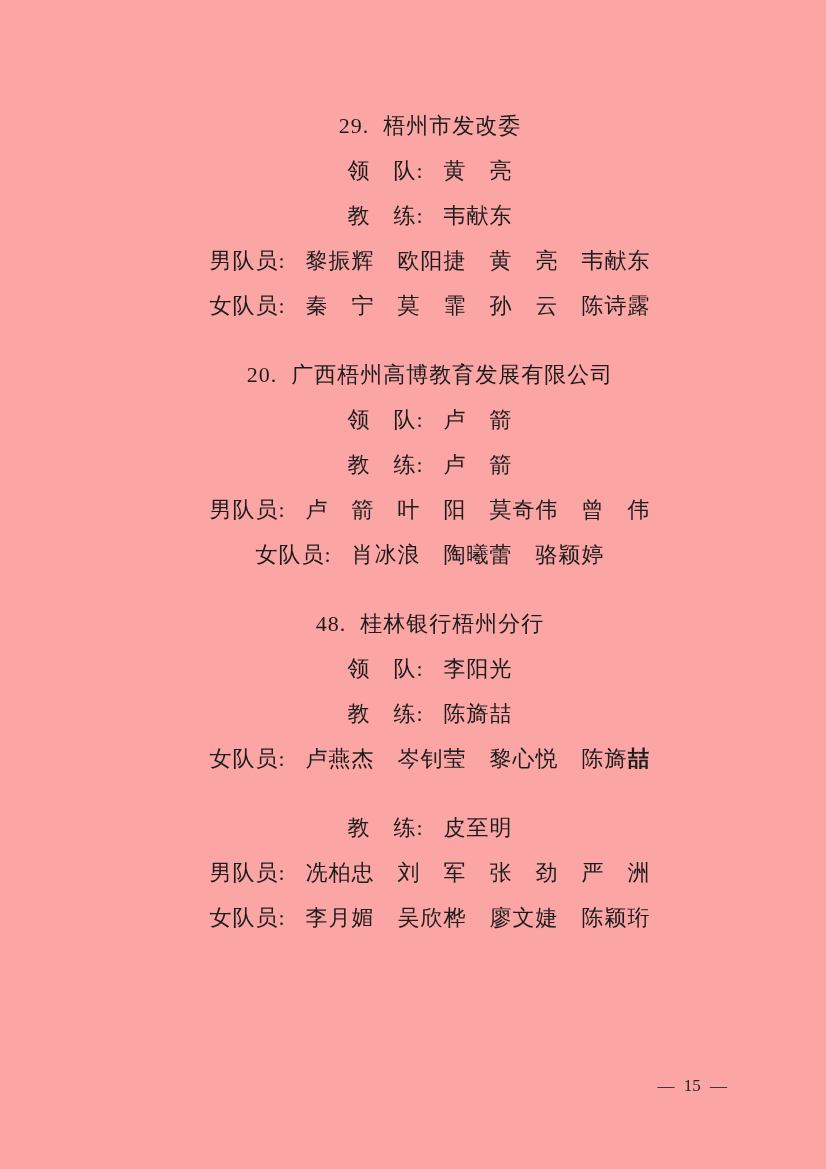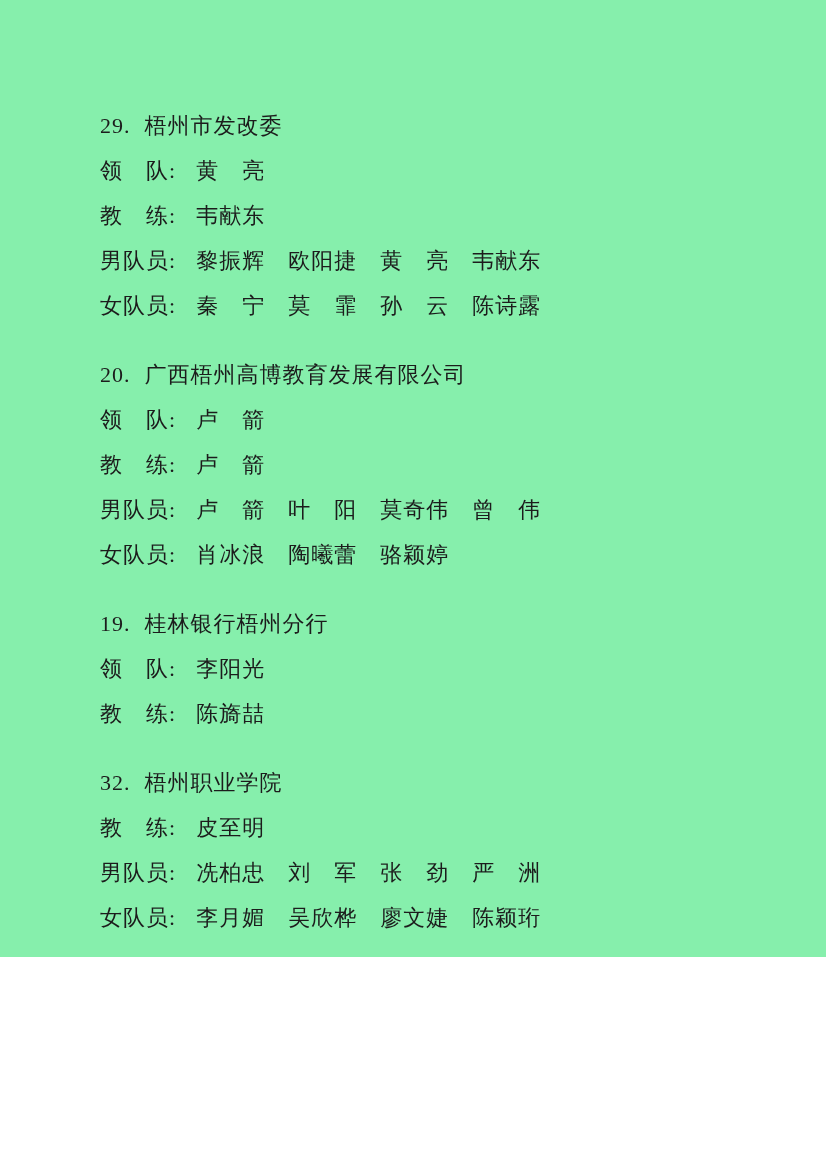--- a/index.html
+++ b/index.html
@@ -1,23 +1,24 @@
 <!DOCTYPE html>
 <html><head>
 <meta charset="utf-8">
 <style>
   html, body { margin: 0; padding: 0; background: #ffffff; }
   .page {
     position: relative;
     width: 826px;
-    height: 957px;
-    background: #86efac;
+    height: 1169px;
+    background: #fca5a5;
     font-family: "Liberation Serif", "DejaVu Serif", serif;
     color: #1c1c1c;
     overflow: hidden;
+    text-align: center;
   }
   .content {
     position: absolute;
     left: 100px;
     top: 103px;
     width: 660px;
   }
   .team { margin-bottom: 24px; }
   .line {
     font-size: 22px;
@@ -78,34 +79,34 @@
       <div class="line">
         <span class="label">男队员:</span><span>卢　箭　叶　阳　莫奇伟　曾　伟</span>
       </div>
       <div class="line">
         <span class="label">女队员:</span><span>肖冰浪　陶曦蕾　骆颖婷</span>
       </div>
     </section>
 
     <section class="team">
       <div class="line">
-        <span class="num">19.</span><span>桂林银行梧州分行</span>
+        <span class="num">48.</span><span>桂林银行梧州分行</span>
       </div>
       <div class="line">
         <span class="label">领　队:</span><span>李阳光</span>
       </div>
       <div class="line">
         <span class="label">教　练:</span><span>陈旖喆</span>
       </div>
+      <div class="line">
+        <span class="label">女队员:</span><span>卢燕杰　岑钊莹　黎心悦　陈旖</span><span class="bold-char">喆</span>
+      </div>
     </section>
 
     <section class="team">
-      <div class="line">
-        <span class="num">32.</span><span>梧州职业学院</span>
-      </div>
       <div class="line">
         <span class="label">教　练:</span><span>皮至明</span>
       </div>
       <div class="line">
         <span class="label">男队员:</span><span>冼柏忠　刘　军　张　劲　严　洲</span>
       </div>
       <div class="line">
         <span class="label">女队员:</span><span>李月媚　吴欣桦　廖文婕　陈颖珩</span>
       </div>
     </section>

